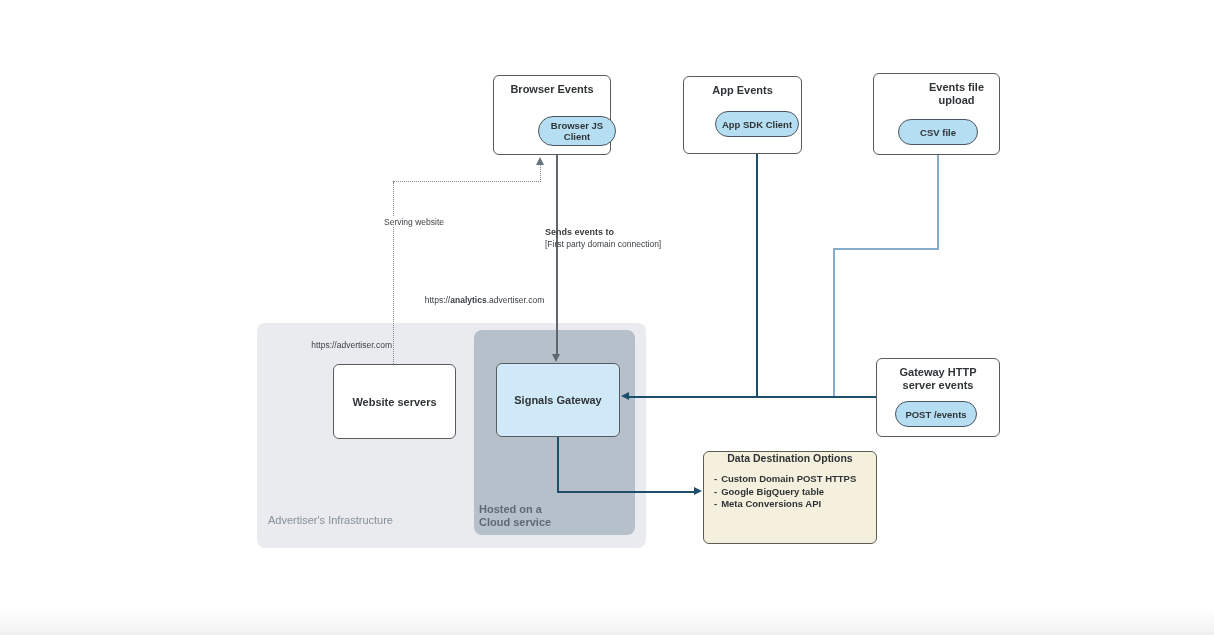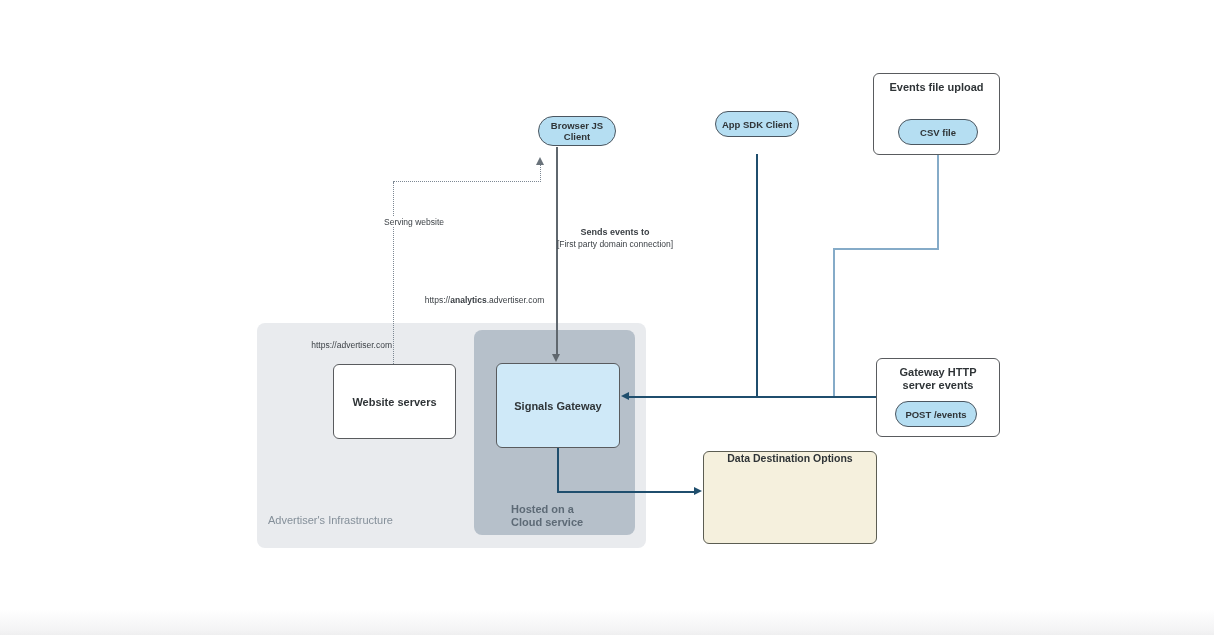--- a/index.html
+++ b/index.html
@@ -34,29 +34,29 @@
   .dotted-h { position:absolute; height:0; border-top:1.6px dotted #7d8893; }
 
   .arr { position:absolute; width:0; height:0; }
   .arr-down-gray  { border-left:4.5px solid transparent; border-right:4.5px solid transparent; border-top:8px solid #5f676e; }
   .arr-up-gray    { border-left:4.5px solid transparent; border-right:4.5px solid transparent; border-bottom:8px solid #6a737b; }
   .arr-left-navy  { border-top:4.5px solid transparent; border-bottom:4.5px solid transparent; border-right:8px solid #1f4e6d; }
   .arr-right-navy { border-top:4.5px solid transparent; border-bottom:4.5px solid transparent; border-left:8px solid #1f4e6d; }
 
   .lbl { position:absolute; font-size:8.5px; color:#3a3f44; line-height:10px; }
   .lbl-white { background:#ffffff; }
-  .sends { text-align:center; }
+  .sends { text-align:left; }
   .sends .l1 { font-weight:bold; font-size:9px; display:block; }
   .sends .l2 { font-size:8.5px; display:block; margin-top:2px; }
   .url-center { text-align:center; }
   .url-right { text-align:right; }
   .bold { font-weight:bold; }
 
   .infra-label { position:absolute; font-size:11px; color:#848f99; }
-  .cloud-label { position:absolute; font-size:11px; font-weight:bold; color:#5d6a76; line-height:13px;margin-left:32px; }
+  .cloud-label { position:absolute; font-size:11px; font-weight:bold; color:#5d6a76; line-height:13px; }
 
   .bottom-strip { position:absolute; left:0; bottom:0; width:1214px; height:26px;
                   background:linear-gradient(180deg, #ffffff 0%, #f4f4f5 80%, #efeff0 100%); }
 </style>
 </head>
 <body>
 
 <div id="canvas">
 
   <div class="container-outer" style="left:257px; top:323px; width:389px; height:225px;"></div>
@@ -82,43 +82,54 @@
   <div class="hline lblue" style="left:833px; top:248px; width:106px; height:1.5px;"></div>
   <div class="vline lblue" style="left:833px; top:248px; width:1.5px; height:149px;"></div>
 
   <div class="hline navy" style="left:628px; top:396px; width:248px; height:1.5px;"></div>
   <div class="arr arr-left-navy" style="left:621px; top:392px;"></div>
 
   <div class="vline navy" style="left:557px; top:437px; width:1.5px; height:55px;"></div>
   <div class="hline navy" style="left:557px; top:491px; width:138px; height:1.5px;"></div>
   <div class="arr arr-right-navy" style="left:694px; top:487px;"></div>
 
+  <div class="box" style="left:493px; top:75px; width:118px; height:80px;">
+    <div class="box-title">Browser Events</div>
+  </div>
   <div class="pill" style="left:538px; top:116px; width:78px; height:30px;">Browser JS Client</div>
 
+  <div class="box" style="left:683px; top:76px; width:119px; height:78px;">
+    <div class="box-title">App Events</div>
+  </div>
   <div class="pill" style="left:715px; top:111px; width:84px; height:26px;">App SDK Client</div>
 
-  <div class="box" style="left:873px; top:73px; width:127px; height:82px;">
+  <div class="box" style="left:873px; top:73px; width:127px; height:82px;padding-left:40px;">
     <div class="box-title">Events file upload</div>
   </div>
   <div class="pill" style="left:898px; top:119px; width:80px; height:26px;">CSV file</div>
 
   <div class="box" style="left:876px; top:358px; width:124px; height:79px;">
     <div class="box-title">Gateway HTTP server events</div>
   </div>
   <div class="pill" style="left:895px; top:401px; width:82px; height:26px;">POST /events</div>
 
   <div class="box center-text" style="left:333px; top:364px; width:123px; height:75px;">
     <div class="ct">Website servers</div>
   </div>
-  <div class="box gateway" style="left:496px; top:363px; width:124px; height:85px;">
+  <div class="box gateway" style="left:496px; top:363px; width:124px; height:74px;">
     <div class="gw-title">Signals Gateway</div>
   </div>
 
   <div class="dest-box" style="left:703px; top:451px; width:174px; height:93px;">
     <div class="dest-title">Data Destination Options</div>
+    <div class="dest-items">
+      <div class="dest-item"><span class="b">-</span><span>Custom Domain POST HTTPS</span></div>
+      <div class="dest-item"><span class="b">-</span><span>Google BigQuery table</span></div>
+      <div class="dest-item"><span class="b">-</span><span>Meta Conversions API</span></div>
+    </div>
   </div>
 
   <div class="lbl lbl-white" style="left:344px; top:217px; width:100px; text-align:right;">Serving website</div>
 
   <div class="lbl url-right" style="left:282px; top:304px; width:110px;margin-top:36px;">https://advertiser.com</div>
 
   <div class="lbl url-center" style="left:412px; top:295px; width:145px;">
     <span>https://</span><span class="bold">analytics</span><span>.advertiser.com</span>
   </div>
 

